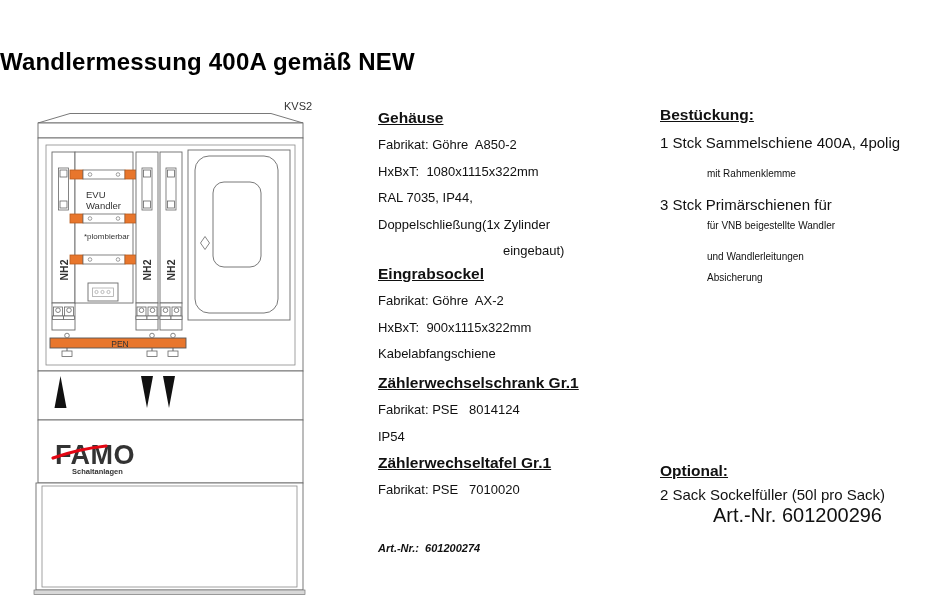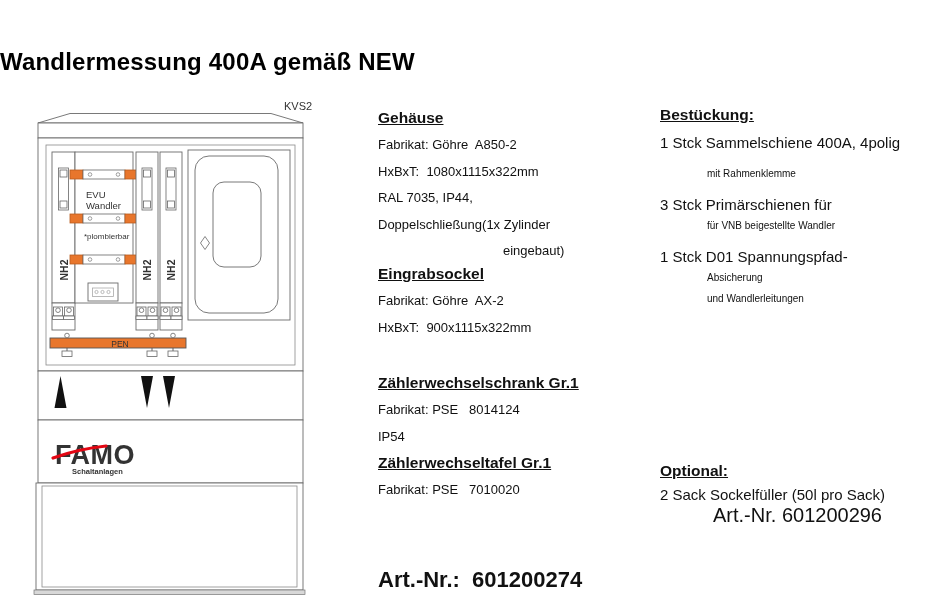--- a/index.html
+++ b/index.html
@@ -14,21 +14,21 @@
   
   .col-left{position:absolute;left:378px;width:280px;}
   .col-right{position:absolute;left:660px;width:287px;}
   .spec-title{font-size:15.5px;font-weight:700;text-decoration:underline;line-height:21px;margin-bottom:4px;white-space:pre;}
   .spec-line{font-size:13px;line-height:26.5px;white-space:pre;}
   .spec-line.indent{padding-left:125px;}
   .b-item{margin-bottom:10px;}
   .b-line{font-size:15px;line-height:21px;white-space:pre;}
   .b-sub{font-size:10px;line-height:21px;white-space:pre;padding-left:47px;}
   .opt-sub{font-size:20px;line-height:21px;white-space:pre;padding-left:53px;}
-  .artnr{position:absolute;left:378px;top:568px;font-size:22px;font-weight:700;line-height:24px;white-space:pre;}
+  .artnr{position:absolute;left:378px;top:536px;font-size:11px;font-weight:700;line-height:24px;white-space:pre;font-style:italic;}
   
   svg{position:absolute;left:28px;top:95px;}
   svg text{font-family:"Liberation Sans",sans-serif;fill:#333;}
   .ln{fill:#ffffff;stroke:#6a6a6a;stroke-width:0.9;}
   .ln-light{fill:none;stroke:#8a8a8a;stroke-width:0.8;}
   .small-part{fill:#ffffff;stroke:#666;stroke-width:0.8;}
 </style>
 </head>
 <body>
 
@@ -179,20 +179,21 @@
   <div class="spec-line">HxBxT:  1080x1115x322mm</div>
   <div class="spec-line">RAL 7035, IP44,</div>
   <div class="spec-line">Doppelschließung(1x Zylinder</div>
   <div class="spec-line indent">eingebaut)</div>
 </div>
 
 <div class="col-left" style="top:263px">
   <div class="spec-title">Eingrabsockel</div>
   <div class="spec-line">Fabrikat: Göhre  AX-2</div>
   <div class="spec-line">HxBxT:  900x1115x322mm</div>
+  <div class="spec-line">Kabelabfangschiene</div>
 </div>
 
 <div class="col-left" style="top:372px">
   <div class="spec-title">Zählerwechselschrank Gr.1</div>
   <div class="spec-line">Fabrikat: PSE   8014124</div>
   <div class="spec-line">IP54</div>
 </div>
 
 <div class="col-left" style="top:452px">
   <div class="spec-title">Zählerwechseltafel Gr.1</div>
@@ -207,23 +208,22 @@
     <div class="b-line">1 Stck Sammelschiene 400A, 4polig</div>
   </div>
   <div class="b-item">
     <div class="b-sub">mit Rahmenklemme</div>
   </div>
   <div class="b-item">
     <div class="b-line">3 Stck Primärschienen für</div>
     <div class="b-sub">für VNB beigestellte Wandler</div>
   </div>
   <div class="b-item">
-    <div class="b-line">1 Stck D01 Spannungspfad-</div>
+    <div class="b-sub">und Wandlerleitungen</div>
     <div class="b-sub">Absicherung</div>
-    <div class="b-sub">und Wandlerleitungen</div>
   </div>
 </div>
 
 <div class="col-right" style="top:459px">
   <div class="spec-title" style="line-height:23px;margin-bottom:2px">Optional:</div>
   <div class="b-line">2 Sack Sockelfüller (50l pro Sack)</div>
   <div class="opt-sub">Art.-Nr. 601200296</div>
 </div>
 
 </body></html>

